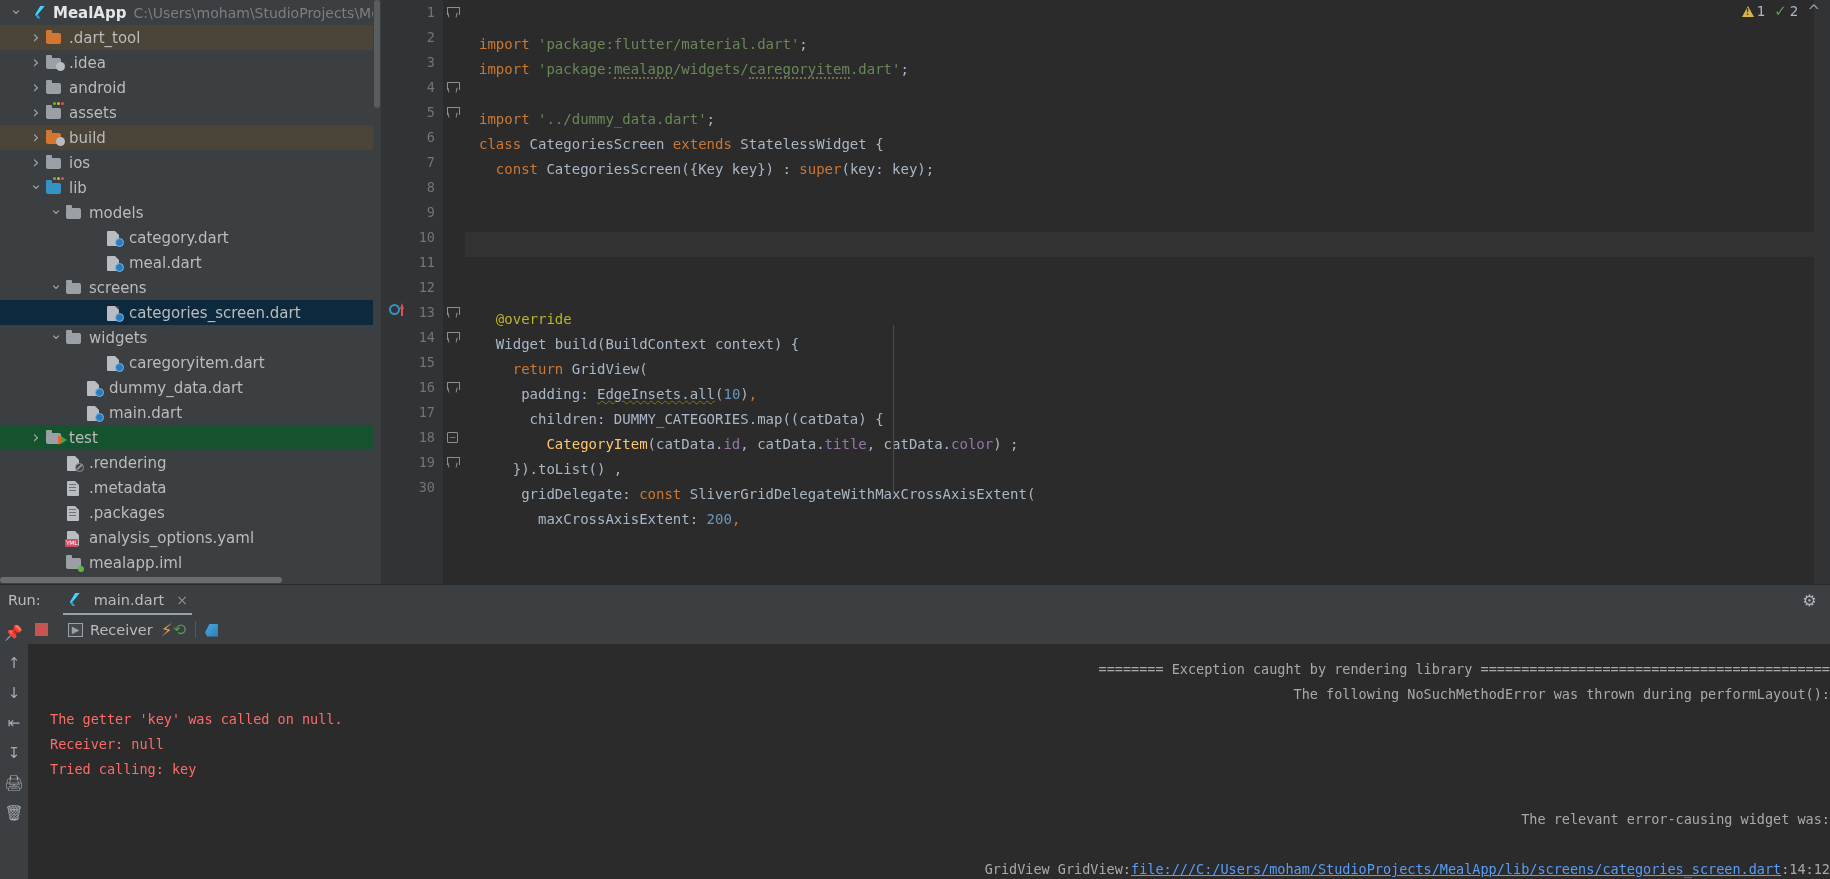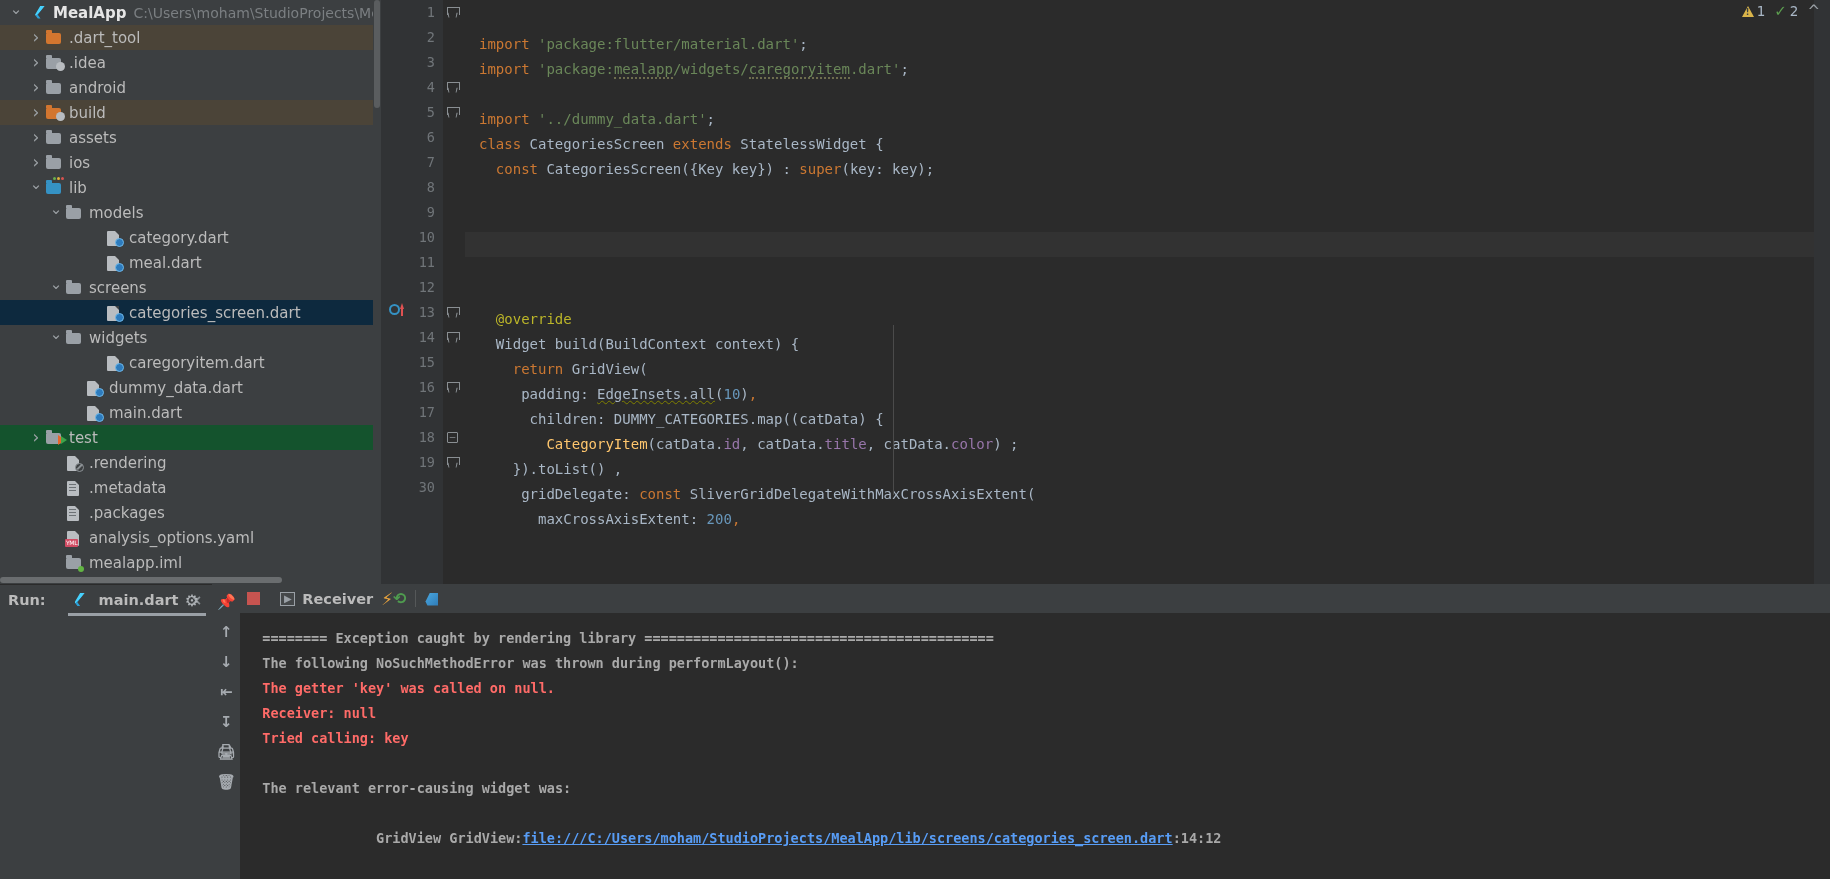--- a/index.html
+++ b/index.html
@@ -155,21 +155,21 @@
     font-size:13.5px; color:#a9b7c6; font-family:"DejaVu Sans","Liberation Sans",sans-serif;
     z-index:5;
   }
   .inspect-item{display:flex;align-items:center;gap:3px;}
   .warn-tri{width:0;height:0;border-bottom:11px solid #d9b44a;border-left:6px solid transparent;border-right:6px solid transparent;position:relative;}
   .warn-tri::after{content:"!";position:absolute;left:-2px;top:2px;font-size:8px;color:#3c3f41;font-weight:bold;}
   .check-mk{color:#5c9e4f;font-size:15px;font-weight:bold;}
   .chev-dbl{color:#9aa0a6;font-size:15px;}
 
   
-  .run-window { flex:1; display:flex; flex-direction:row; background:#3c3f41;font-weight:bold; }
+  .run-window { flex:1; display:flex; flex-direction:column; background:#3c3f41; }
   .run-header {
     height:31px; display:flex; align-items:center; background:#3c3f41;
     border-top:1px solid #2b2b2b; position:relative;
   }
   .run-label { font-size:14.5px; color:#bbbbbb; margin-left:8px; margin-right:16px;}
   .run-tab {
     height:31px; display:flex; align-items:center; gap:6px; padding:0 10px;
     position:relative; font-size:14.5px; color:#bbbbbb;
   }
   .run-tab::after{content:"";position:absolute;left:6px;right:6px;bottom:0;height:3px;background:#9aa0a6;}
@@ -199,21 +199,21 @@
   .dart-ic::before{content:"";position:absolute;left:0;top:2px;width:13px;height:13px;
     background:linear-gradient(135deg,#4aa8e0 0%,#2f7cb8 100%);
     clip-path:polygon(35% 0,100% 0,100% 100%,15% 100%,0 70%);}
 
   .console-out {
     flex:1; background:#2b2b2b; padding:12px 0 0 22px;
     font-family:"DejaVu Sans Mono","Liberation Mono",monospace;
     font-size:13.5px; overflow:hidden; position:relative;
   }
   .cout-line{ height:25px; line-height:25px; white-space:pre; }
-  .cout-line.gray{ color:#a9a9a9; }
+  .cout-line.gray{ color:#a9a9a9;text-align:right; }
   .cout-line.red{ color:#ff6b68; }
   .link{color:#589df6; text-decoration:underline;}
 </style>
 </head>
 <body>
 
 <div class="app">
 
   <div class="top">
 
@@ -241,34 +241,34 @@
             <span class="tree-label">.idea</span>
           </div>
           <div class="tree-row ">
             <span class="arrow closed" style="margin-left:28px"></span>
             <span class="ficon">
               <span class="folder-glyph fg-gray"></span>
               <span class="badge badge-android" style="background:none"><i style="background:#6ab04c"></i><i style="background:#e0b13a"></i><i style="background:#d9534f"></i></span>
             </span>
             <span class="tree-label">android</span>
           </div>
+          <div class="tree-row ">
+            <span class="arrow closed" style="margin-left:28px"></span>
+            <span class="ficon">
+              <span class="folder-glyph fg-gray"></span>
+            </span>
+            <span class="tree-label">assets</span>
+          </div>
           <div class="tree-row hl-orange">
             <span class="arrow closed" style="margin-left:28px"></span>
             <span class="ficon">
               <span class="folder-glyph fg-orange"></span>
               <span class="badge badge-spin"></span>
             </span>
             <span class="tree-label">build</span>
-          </div>
-          <div class="tree-row ">
-            <span class="arrow closed" style="margin-left:28px"></span>
-            <span class="ficon">
-              <span class="folder-glyph fg-gray"></span>
-            </span>
-            <span class="tree-label">assets</span>
           </div>
           <div class="tree-row ">
             <span class="arrow closed" style="margin-left:28px"></span>
             <span class="ficon">
               <span class="folder-glyph fg-gray"></span>
               <span class="badge badge-android" style="background:none"><i style="background:#6ab04c"></i><i style="background:#e0b13a"></i><i style="background:#d9534f"></i></span>
             </span>
             <span class="tree-label">ios</span>
           </div>
           <div class="tree-row ">

